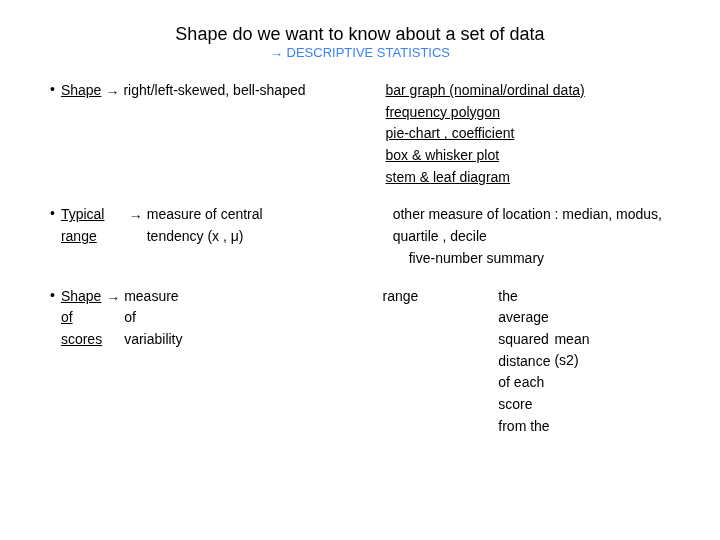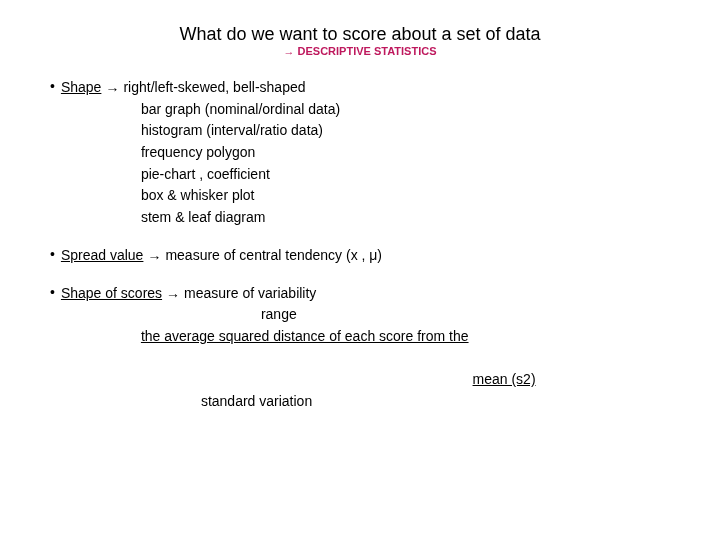--- a/index.html
+++ b/index.html
@@ -31,23 +31,23 @@
       margin-bottom: 20px;
     }
 
     .header-title {
       font-size: 18px;
       font-weight: normal;
       color: #000;
     }
 
     .header-subtitle {
-      font-size: 11px;
-      font-weight: bold;
-      color: #be185d;
+      font-size: 13px;
+      font-weight: normal;
+      color: #3b82f6;
     }
 
     .content {
       display: flex;
       flex-direction: column;
       gap: 16px;
       padding-left: 10px;
     }
 
     .bullet-item {
@@ -58,21 +58,21 @@
     }
 
     .bullet-dot {
       font-size: 14px;
       margin-top: 1px;
       flex-shrink: 0;
     }
 
     .bullet-content {
       display: flex;
-      flex-direction: column;
+      flex-direction: row;
       line-height: 1.55;
     }
 
     .bullet-header-line {
       display: flex;
       flex-direction: row;
       align-items: baseline;
       gap: 4px;
     }
 
@@ -82,78 +82,82 @@
 
     .indent-block {
       padding-left: 80px;
       display: flex;
       flex-direction: column;
       line-height: 1.55;
     }
 
     .line {
       white-space: nowrap;
+      text-decoration: underline;
     }
   </style>
 </head>
 <body>
 
 <div class="page-container">
 
   <div class="header">
-    <div class="header-title">What do we want to score about a set of data</div>
+    <div class="header-title">Shape do we want to know about a set of data</div>
     <div class="header-subtitle">→ DESCRIPTIVE STATISTICS</div>
   </div>
 
   <div class="content">
 
     <div class="bullet-item">
       <span class="bullet-dot">•</span>
       <div class="bullet-content">
         <div class="bullet-header-line">
           <span class="underlined">Shape</span>
           <span>→</span>
           <span>right/left-skewed, bell-shaped</span>
         </div>
         <div class="indent-block">
           <span class="line">bar graph (nominal/ordinal data)</span>
-          <span class="line">histogram (interval/ratio data)</span>
           <span class="line">frequency polygon</span>
           <span class="line">pie-chart  ,  coefficient</span>
           <span class="line">box &amp; whisker plot</span>
           <span class="line">stem &amp; leaf diagram</span>
         </div>
       </div>
     </div>
 
     <div class="bullet-item">
       <span class="bullet-dot">•</span>
       <div class="bullet-content">
         <div class="bullet-header-line">
-          <span class="underlined">Spread value</span>
+          <span class="underlined">Typical range</span>
           <span>→</span>
           <span>measure of central tendency (x , μ)</span>
+        </div>
+        <div style="padding-left: 80px; line-height: 1.55;">
+          <div>other measure of location : median, modus, quartile , decile</div>
+          <div style="padding-left: 16px;">five-number summary</div>
         </div>
       </div>
     </div>
 
     <div class="bullet-item">
       <span class="bullet-dot">•</span>
       <div class="bullet-content">
         <div class="bullet-header-line">
           <span class="underlined">Shape of scores</span>
           <span>→</span>
           <span>measure of variability</span>
         </div>
 
         <div style="padding-left: 200px; line-height: 1.55;">
           <span>range</span>
         </div>
 
-        <div style="padding-left: 80px; line-height: 1.55; display: flex; justify-content: flex-start; max-width: 580px; text-decoration: underline;">
+        <div style="padding-left: 80px; line-height: 1.55; display: flex; justify-content: flex-start; max-width: 580px;">
           <span>the average squared distance of each score from the</span>
           <span style="padding-left: 4px; margin-top: 43px;">mean (s2)</span>
         </div>
 
         <div style="padding-left: 140px; line-height: 1.55;">
           <span>standard variation</span>
         </div>
 
       </div>
     </div>

